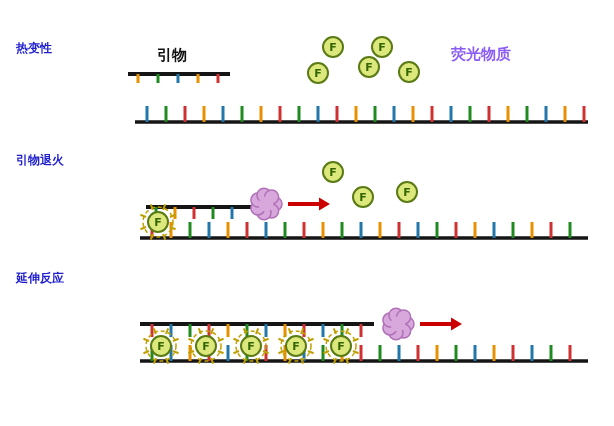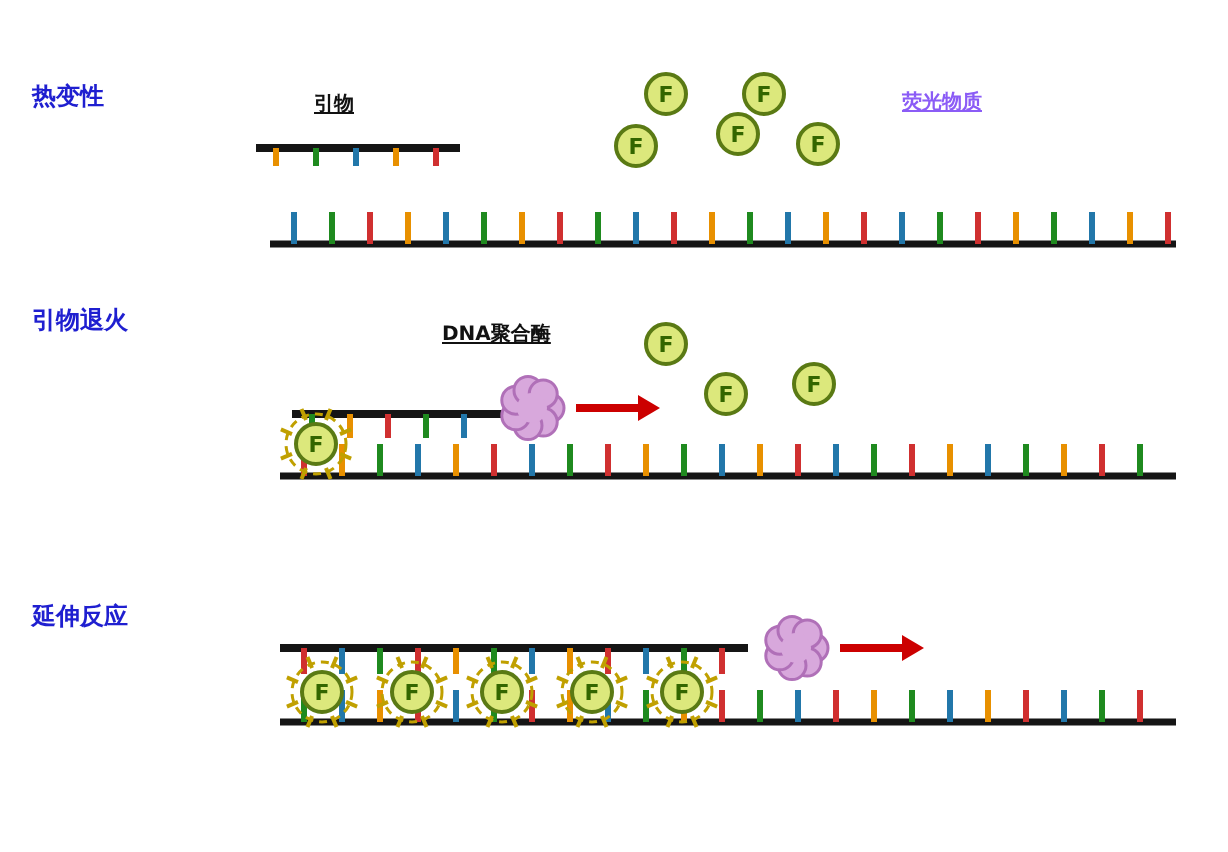--- a/index.html
+++ b/index.html
@@ -11,21 +11,21 @@
     font-family: "DejaVu Sans", sans-serif;
     overflow: hidden;
   }
   .lbl {
     position: absolute;
     font-weight: bold;
     white-space: nowrap;
     line-height: 1;
   }
   .lbl-blue  { font-size: 12px; }
-  .lbl-black { font-size: 10px; text-decoration: underline; }
+  .lbl-black { font-size: 15px; }
   #diagram-svg { position: absolute; left: 0; top: 0; }
 </style>
 </head>
 <body>
 
 <div class="canvas">
 
   <svg id="diagram-svg" width="614" height="426" viewBox="0 0 614 426">
       <g>
         <line x1="128" y1="74" x2="230" y2="74" stroke="#151515" stroke-width="4"></line>
@@ -286,16 +286,15 @@
       <g>
         <circle cx="407" cy="192" r="10" fill="#dce87c" stroke="#5a7a14" stroke-width="2"></circle>
         <text x="407" y="196" text-anchor="middle" font-size="11" font-weight="bold" fill="#336600" font-family="DejaVu Sans, sans-serif">F</text>
       </g>
     </svg>
 
   <div class="lbl lbl-blue" style="left: 16px; top: 42px; color: rgb(31, 31, 208);">热变性</div>
   <div class="lbl lbl-black" style="left: 157px; top: 48px; color: rgb(17, 17, 17);">引物</div>
   <div class="lbl lbl-black" style="left: 451px; top: 47px; color: #8b5cf6;">荧光物质</div>
   <div class="lbl lbl-blue" style="left: 16px; top: 154px; color: rgb(31, 31, 208);">引物退火</div>
-  <div class="lbl lbl-black" style="left: 221px; top: 163px; color: rgb(17, 17, 17);">DNA聚合酶</div>
-  <div class="lbl lbl-blue" style="left: 16px; top: 302px; color: rgb(31, 31, 208);">延伸反应</div>
+  <div class="lbl lbl-blue" style="left: 16px; top: 272px; color: rgb(31, 31, 208);">延伸反应</div>
 
 </div>
 
 </body></html>

